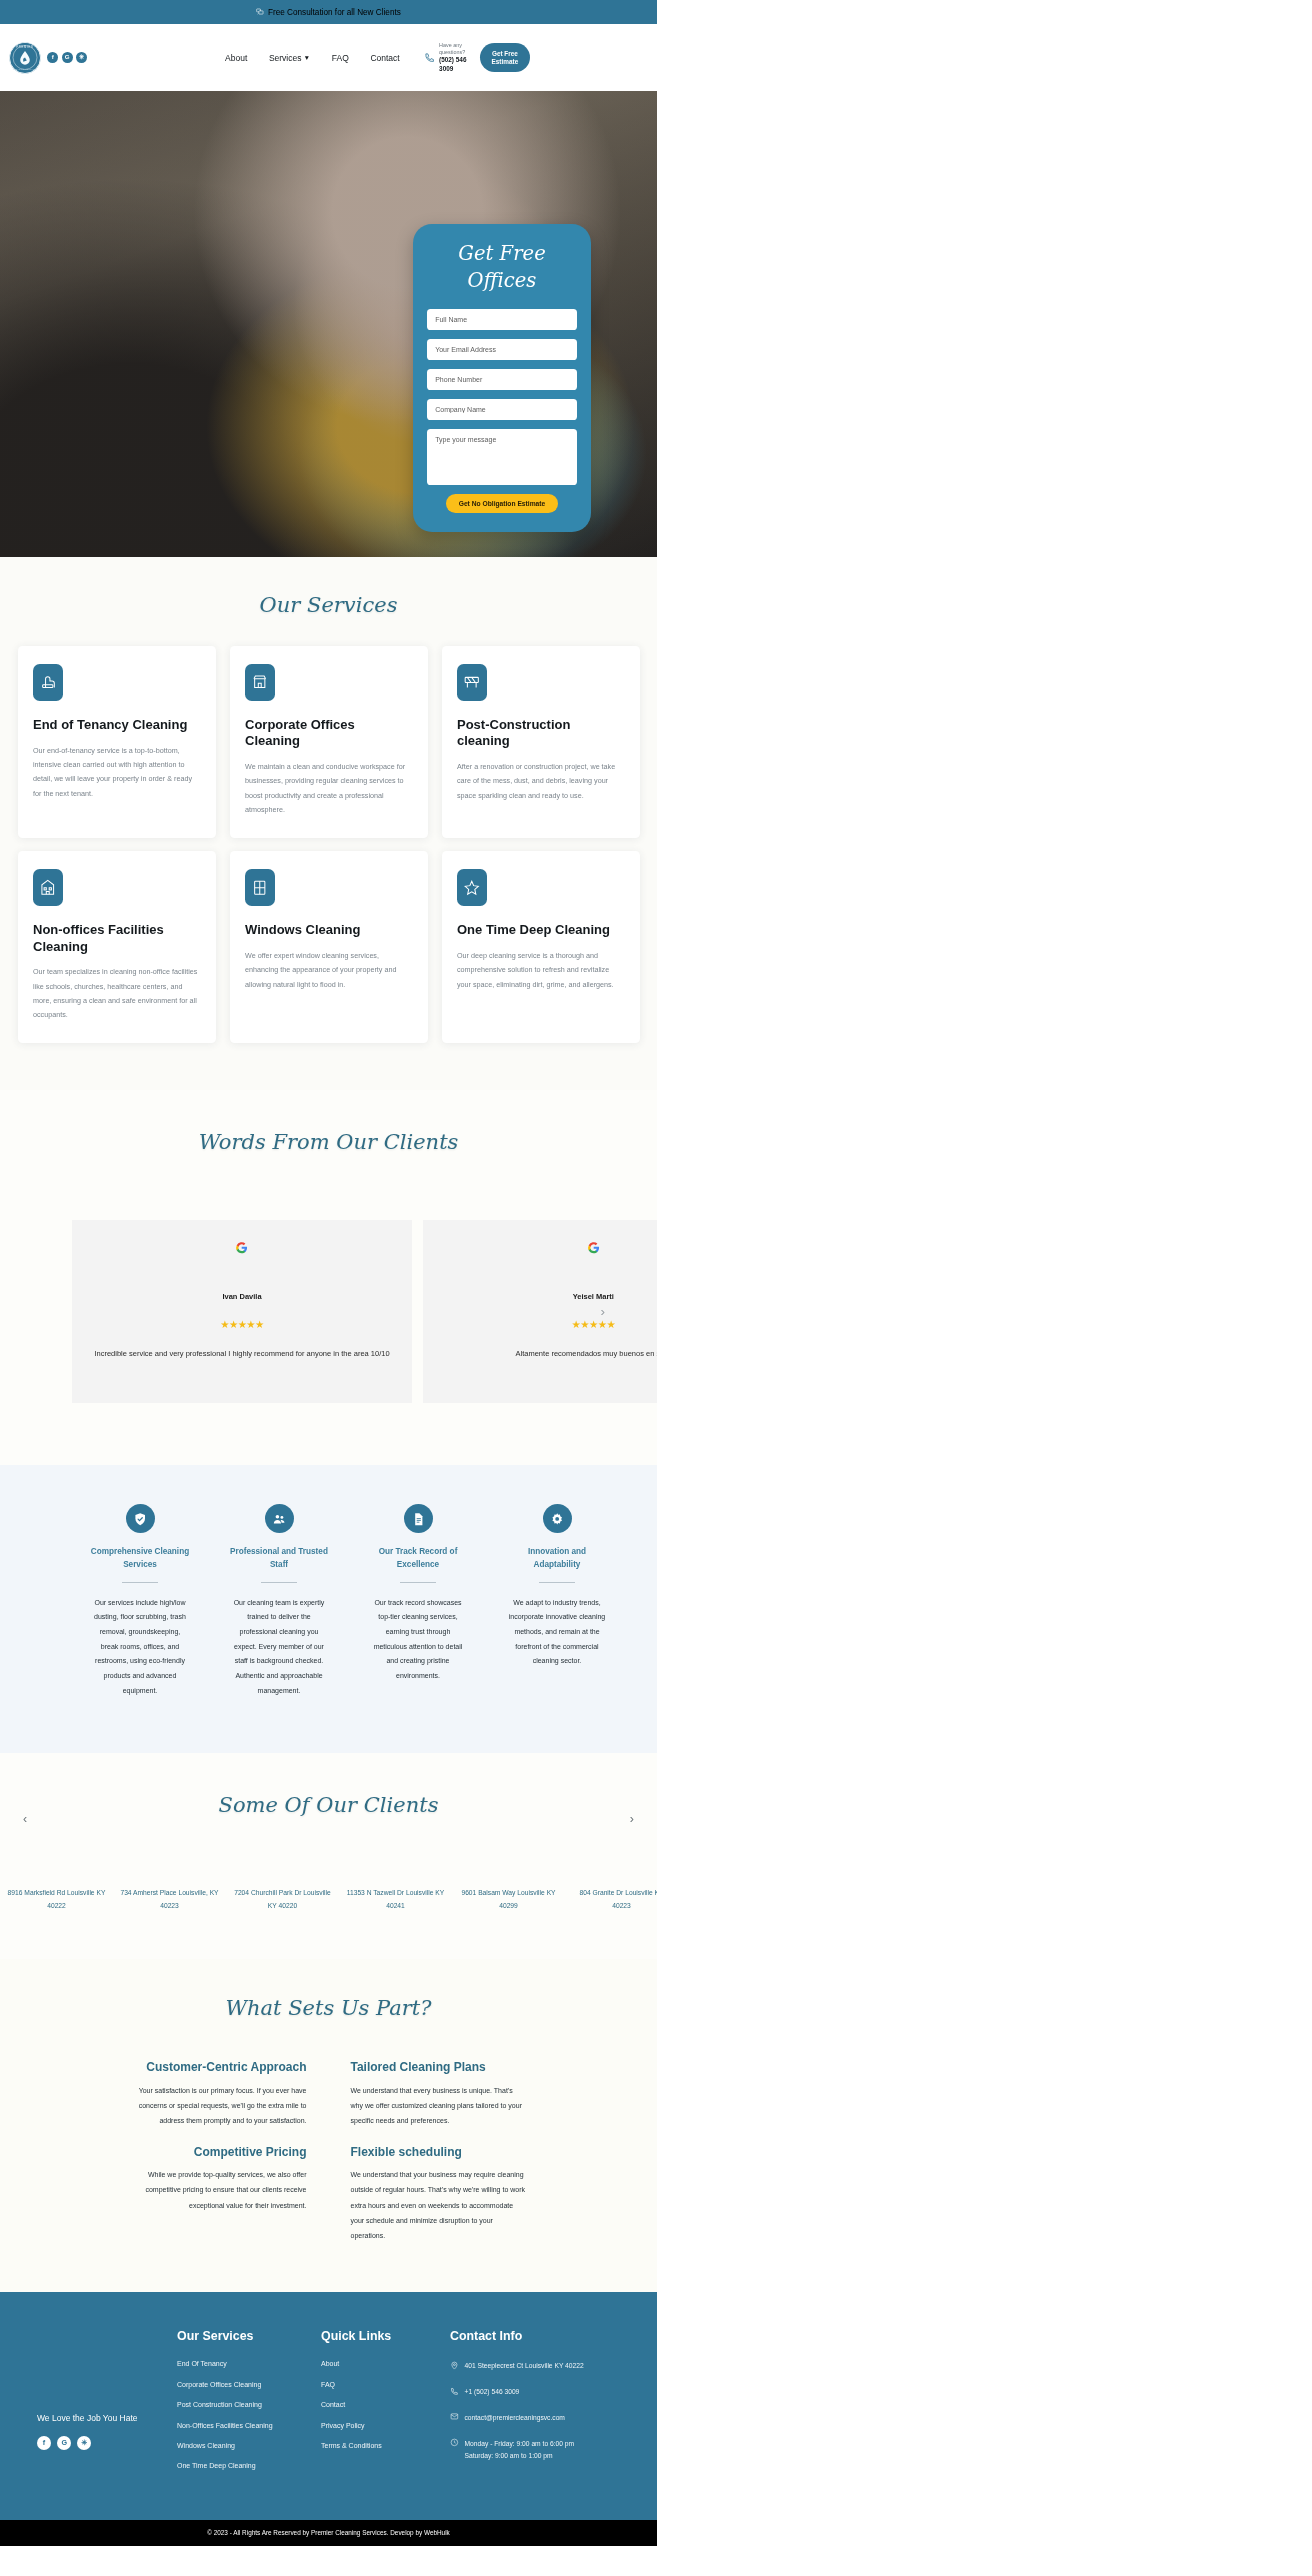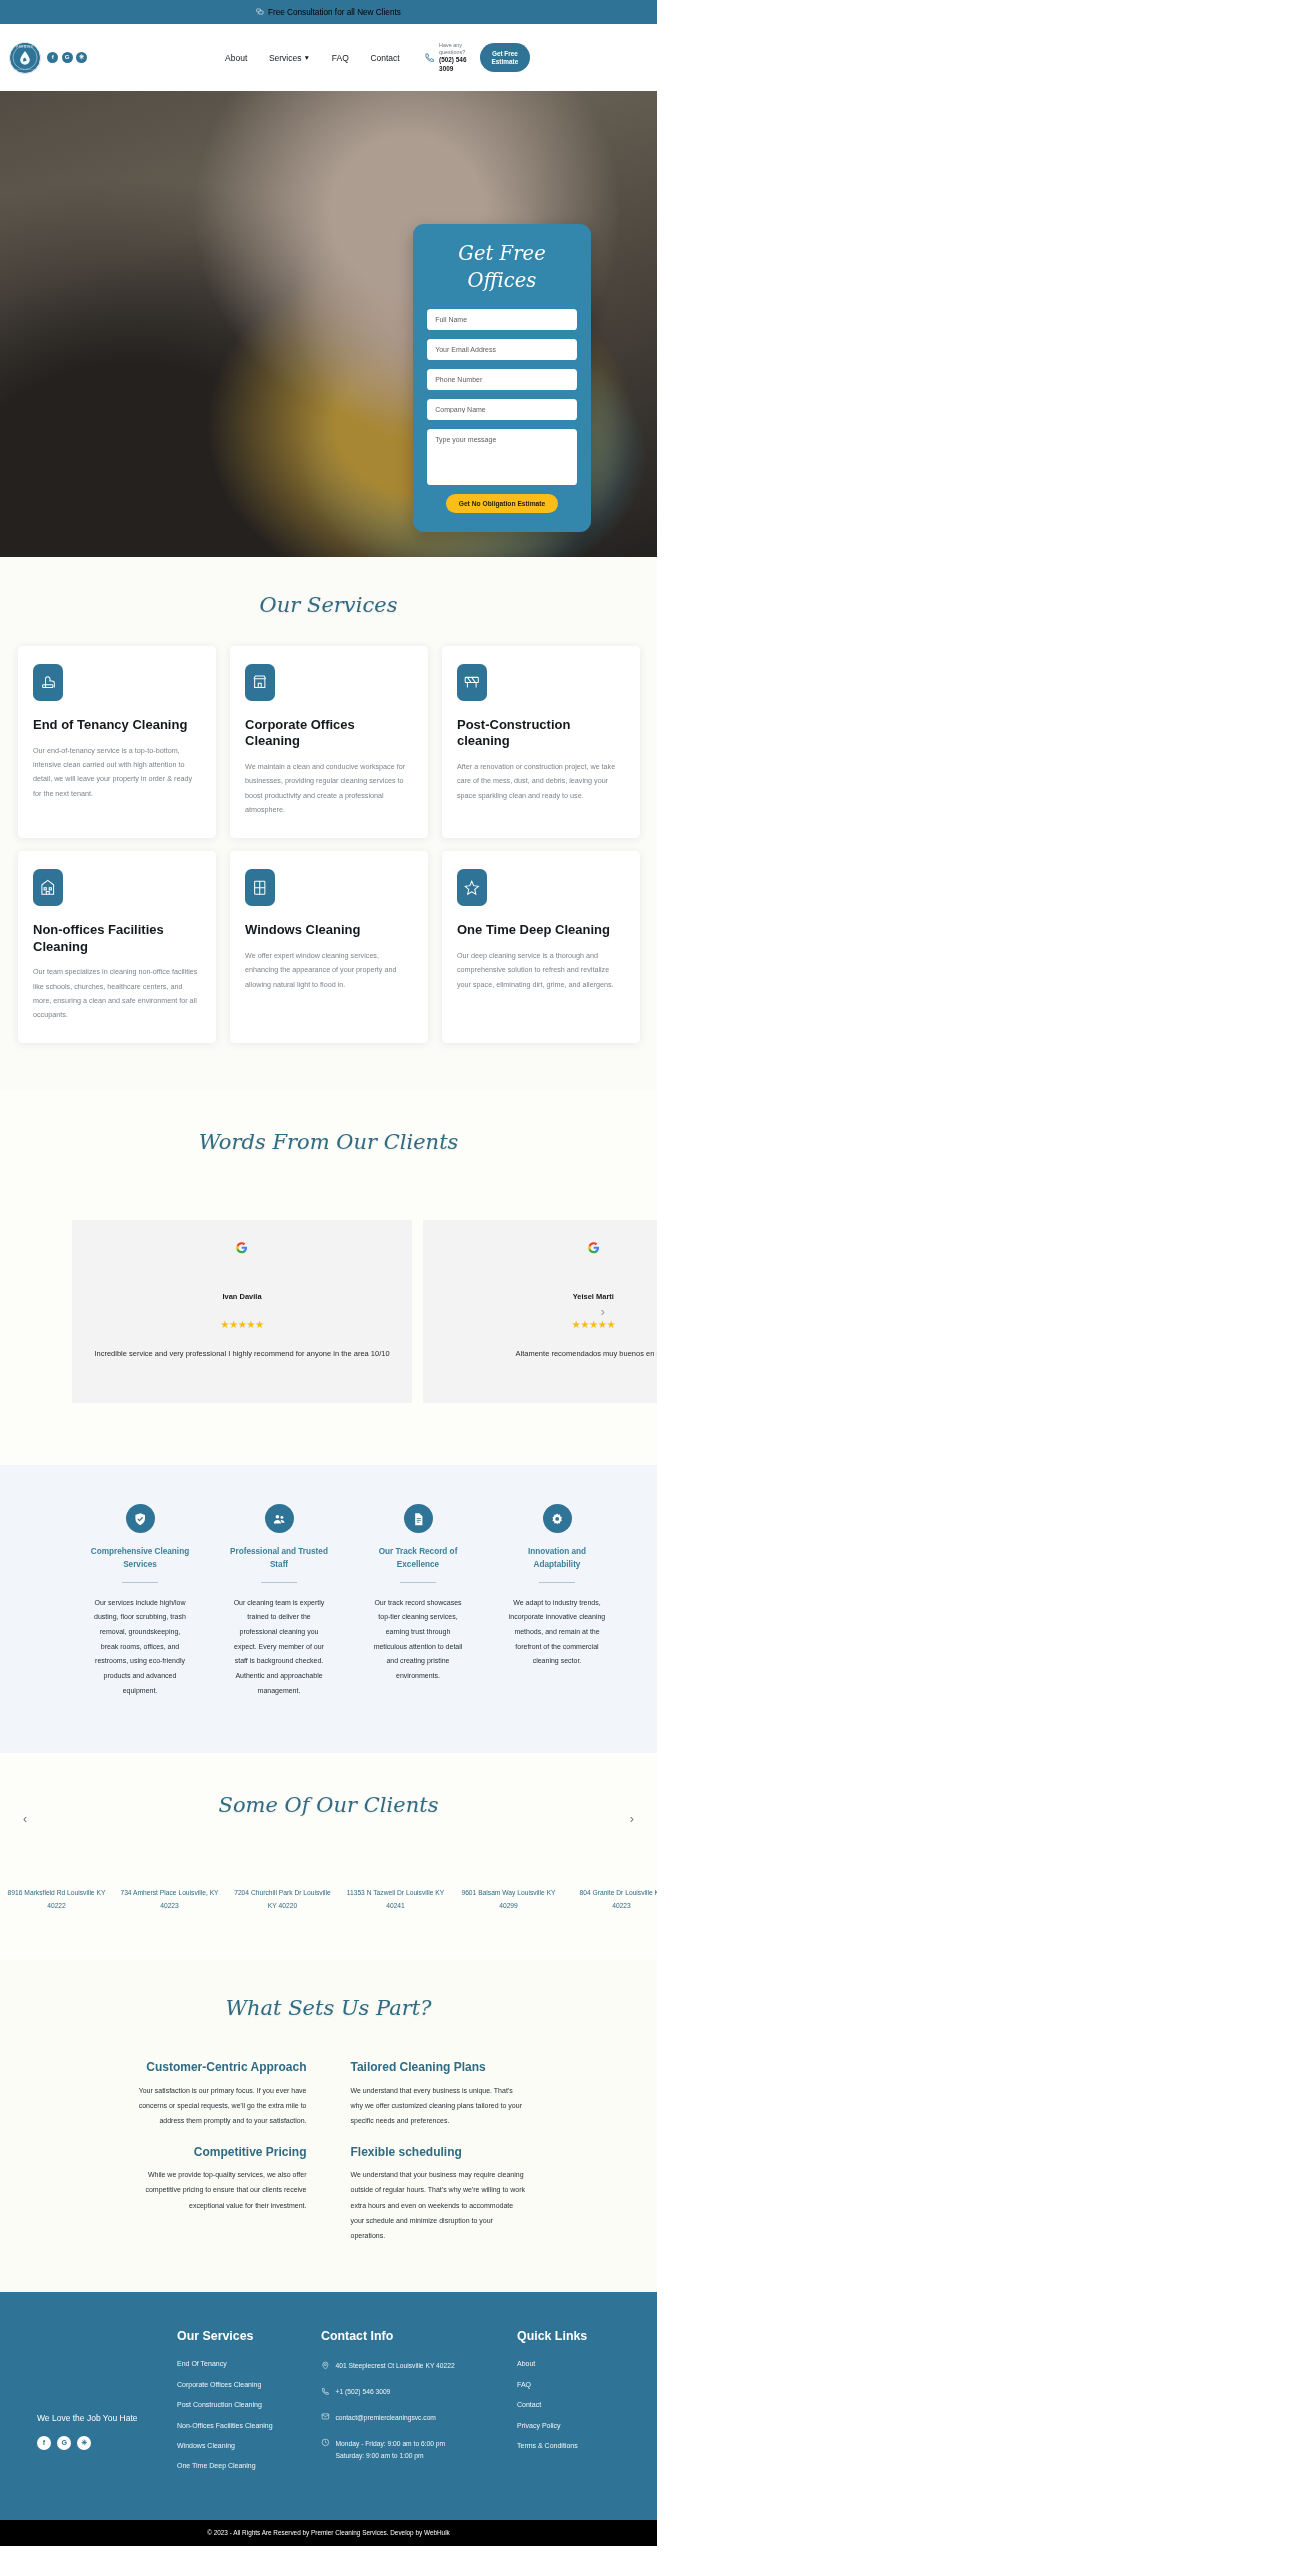--- a/index.html
+++ b/index.html
@@ -121,21 +121,21 @@
     cursor: pointer; font-family: "Liberation Sans", sans-serif;
   }
   .call-today {
     margin-top: 10.8px; color: #fdfdfd; font-size: 7.2px;
   }
 
   .hero-form {
     position: absolute; right: 66px; top: 133px;
     width: 178px;
     background: #3387ad;
-    border-radius: 11px;
+    border-radius: 19px;
     padding: 15.5px 14px 18.5px;
     box-shadow: 0 6.2px 17.5px rgba(0,0,0,.25);
   }
   .form-title {
     font-family: "DejaVu Serif", serif;
     font-style: italic;
     color: #ffffff; font-size: 19.6px;
     text-align: center; line-height: 1.42;
     margin-bottom: 13.4px;
   }
@@ -646,20 +646,29 @@
       <div class="f-col f-col-svc">
         <div class="f-h">Our Services</div>
         <a class="f-link" href="#">End Of Tenancy</a>
         <a class="f-link" href="#">Corporate Offices Cleaning</a>
         <a class="f-link" href="#">Post Construction Cleaning</a>
         <a class="f-link" href="#">Non-Offices Facilities Cleaning</a>
         <a class="f-link" href="#">Windows Cleaning</a>
         <a class="f-link" href="#">One Time Deep Cleaning</a>
       </div>
 
+      <div class="f-col f-col-ql">
+        <div class="f-h">Quick Links</div>
+        <a class="f-link" href="#">About</a>
+        <a class="f-link" href="#">FAQ</a>
+        <a class="f-link" href="#">Contact</a>
+        <a class="f-link" href="#">Privacy Policy</a>
+        <a class="f-link" href="#">Terms &amp; Conditions</a>
+      </div>
+
       <div class="f-col f-col-ci">
         <div class="f-h">Contact Info</div>
 
         <div class="f-ci-row">
           <span class="f-ci-ico">
             <svg viewBox="0 0 24 24">
                 <path d="M12 22s7-6.3 7-12A7 7 0 0 0 5 10c0 5.7 7 12 7 12z"></path>
                 <circle cx="12" cy="10" r="2.6"></circle>
               </svg>
           </span>
@@ -691,29 +700,20 @@
                 <circle cx="12" cy="12" r="9"></circle>
                 <path d="M12 7v5l3.5 2"></path>
               </svg>
           </span>
           <span class="f-ci-txt">
             <span>Monday - Friday: 9:00 am to 6:00 pm</span><br>
             <span>Saturday: 9:00 am to 1:00 pm</span>
           </span>
         </div>
       </div>
-
-      <div class="f-col f-col-ql">
-        <div class="f-h">Quick Links</div>
-        <a class="f-link" href="#">About</a>
-        <a class="f-link" href="#">FAQ</a>
-        <a class="f-link" href="#">Contact</a>
-        <a class="f-link" href="#">Privacy Policy</a>
-        <a class="f-link" href="#">Terms &amp; Conditions</a>
-      </div>
     </div>
   </div>
 
   <div class="copyright">
     <span>© 2023 - All Rights Are Reserved by Premier Cleaning Services. Develop by WebHulk</span>
   </div>
 
 </div>
 
 

